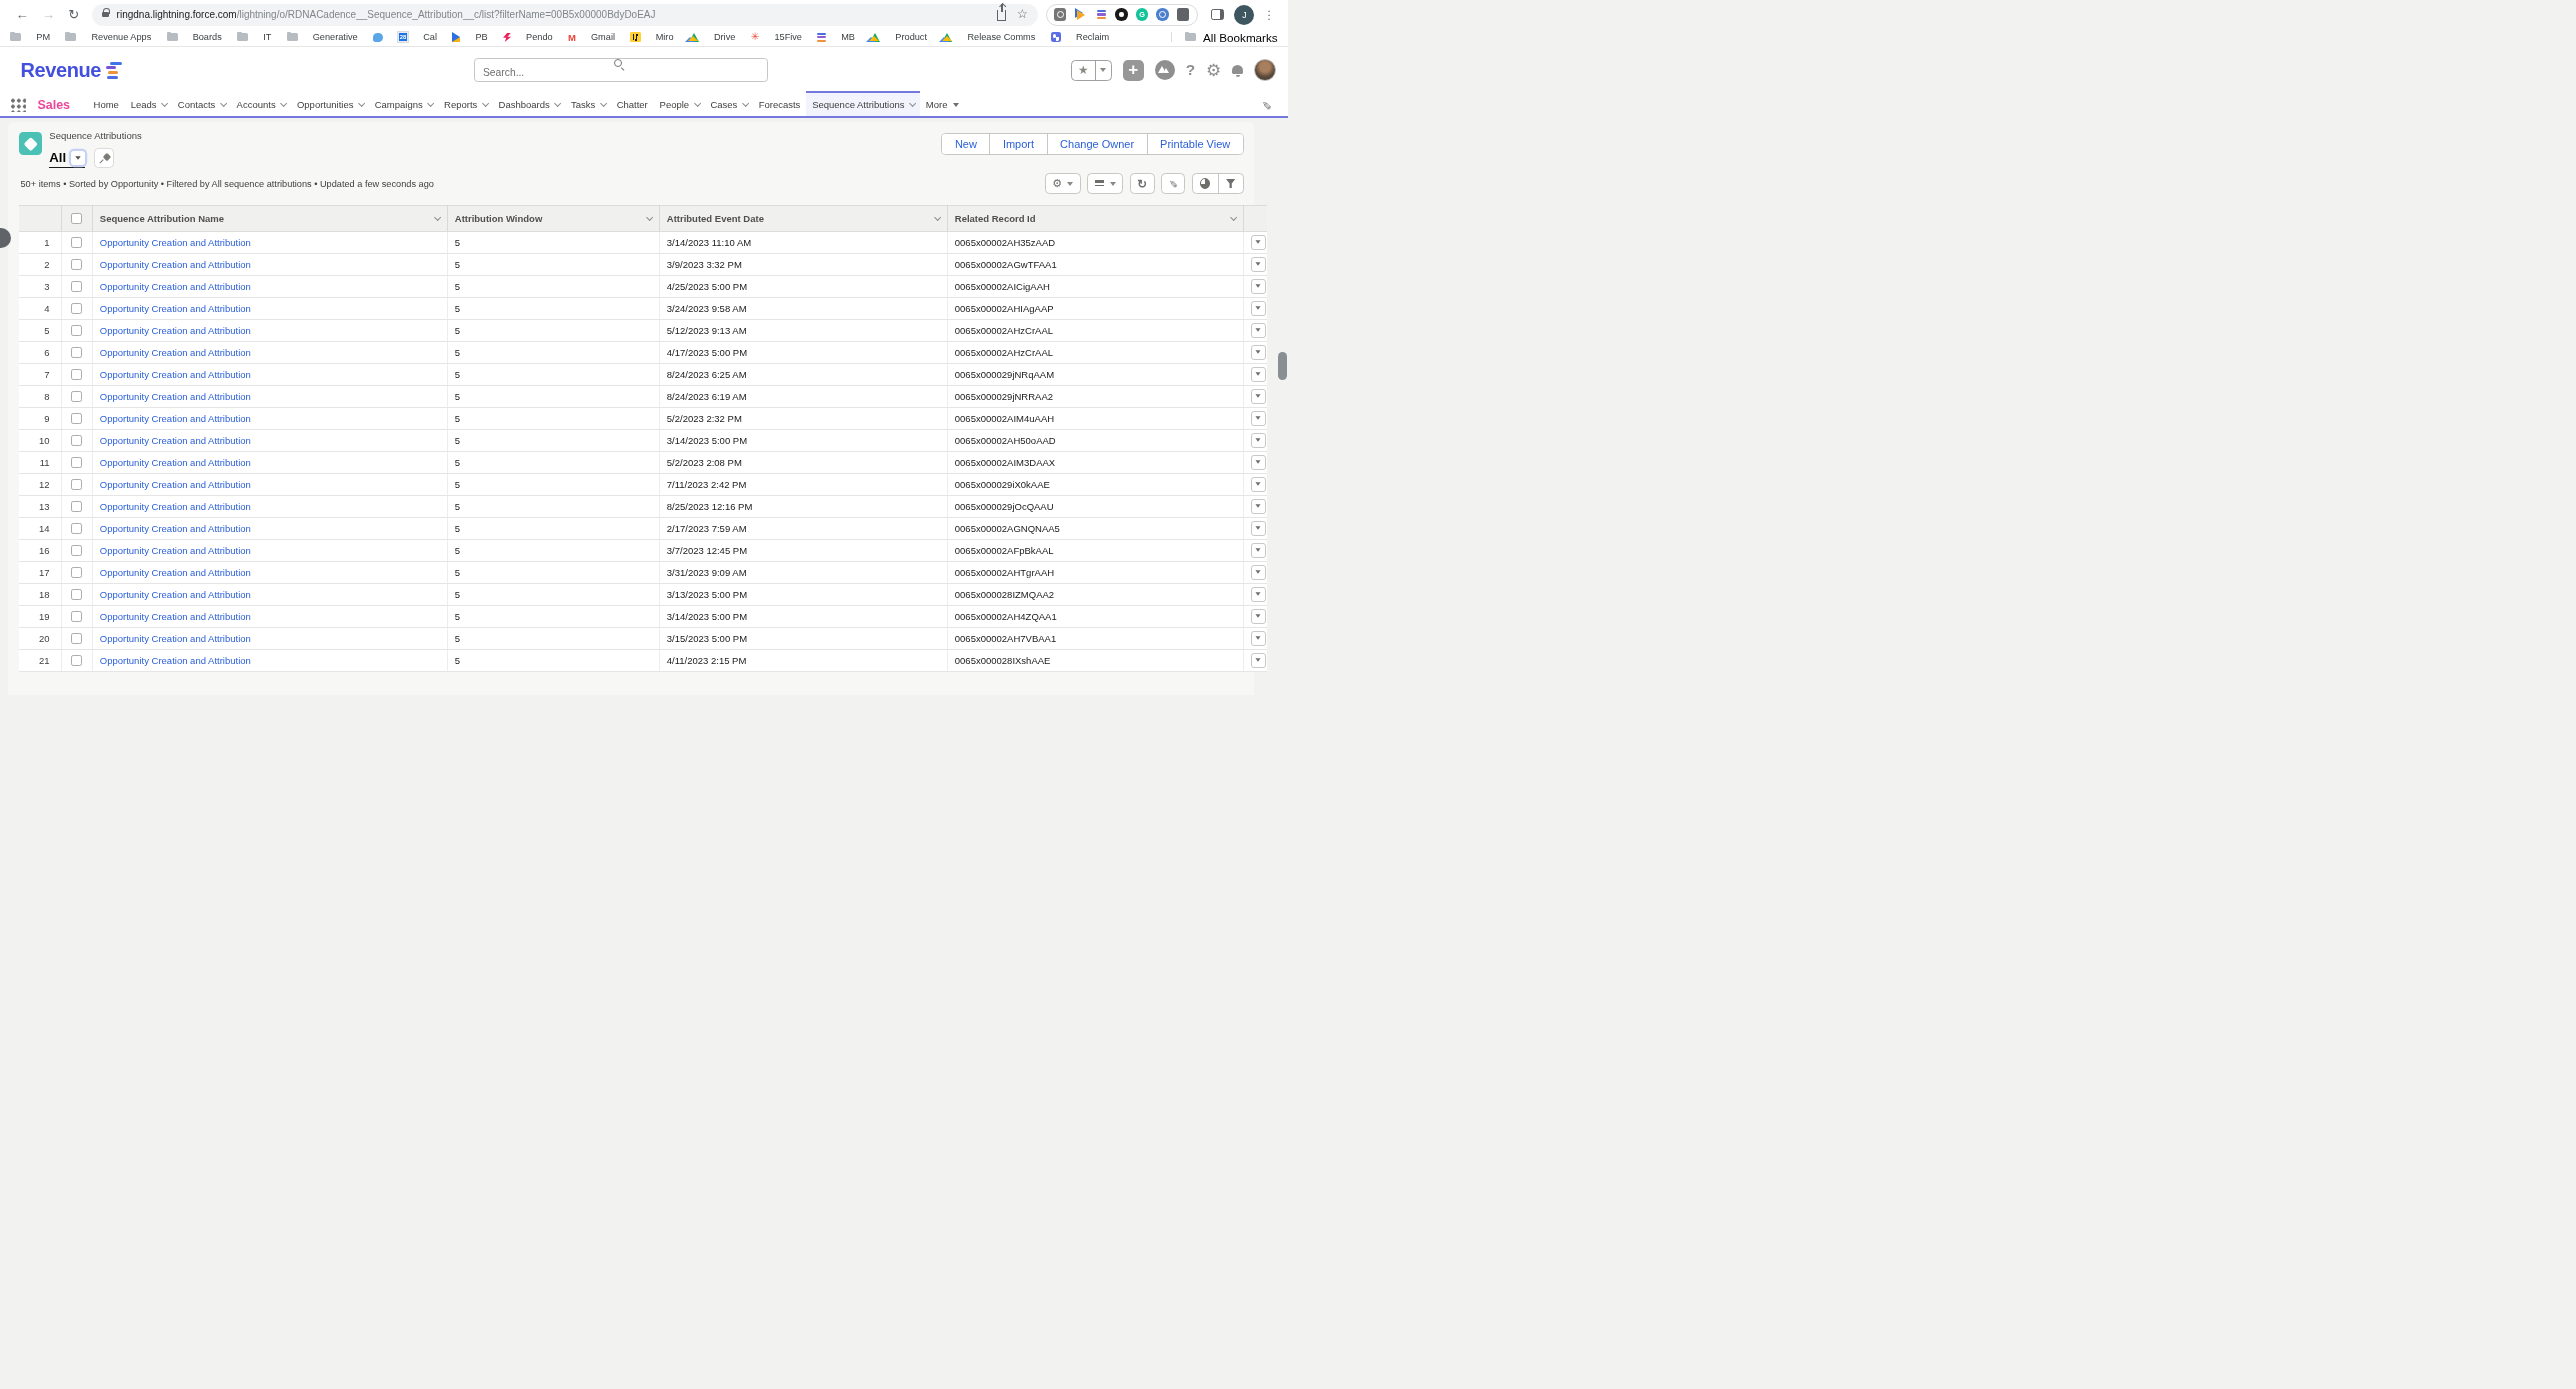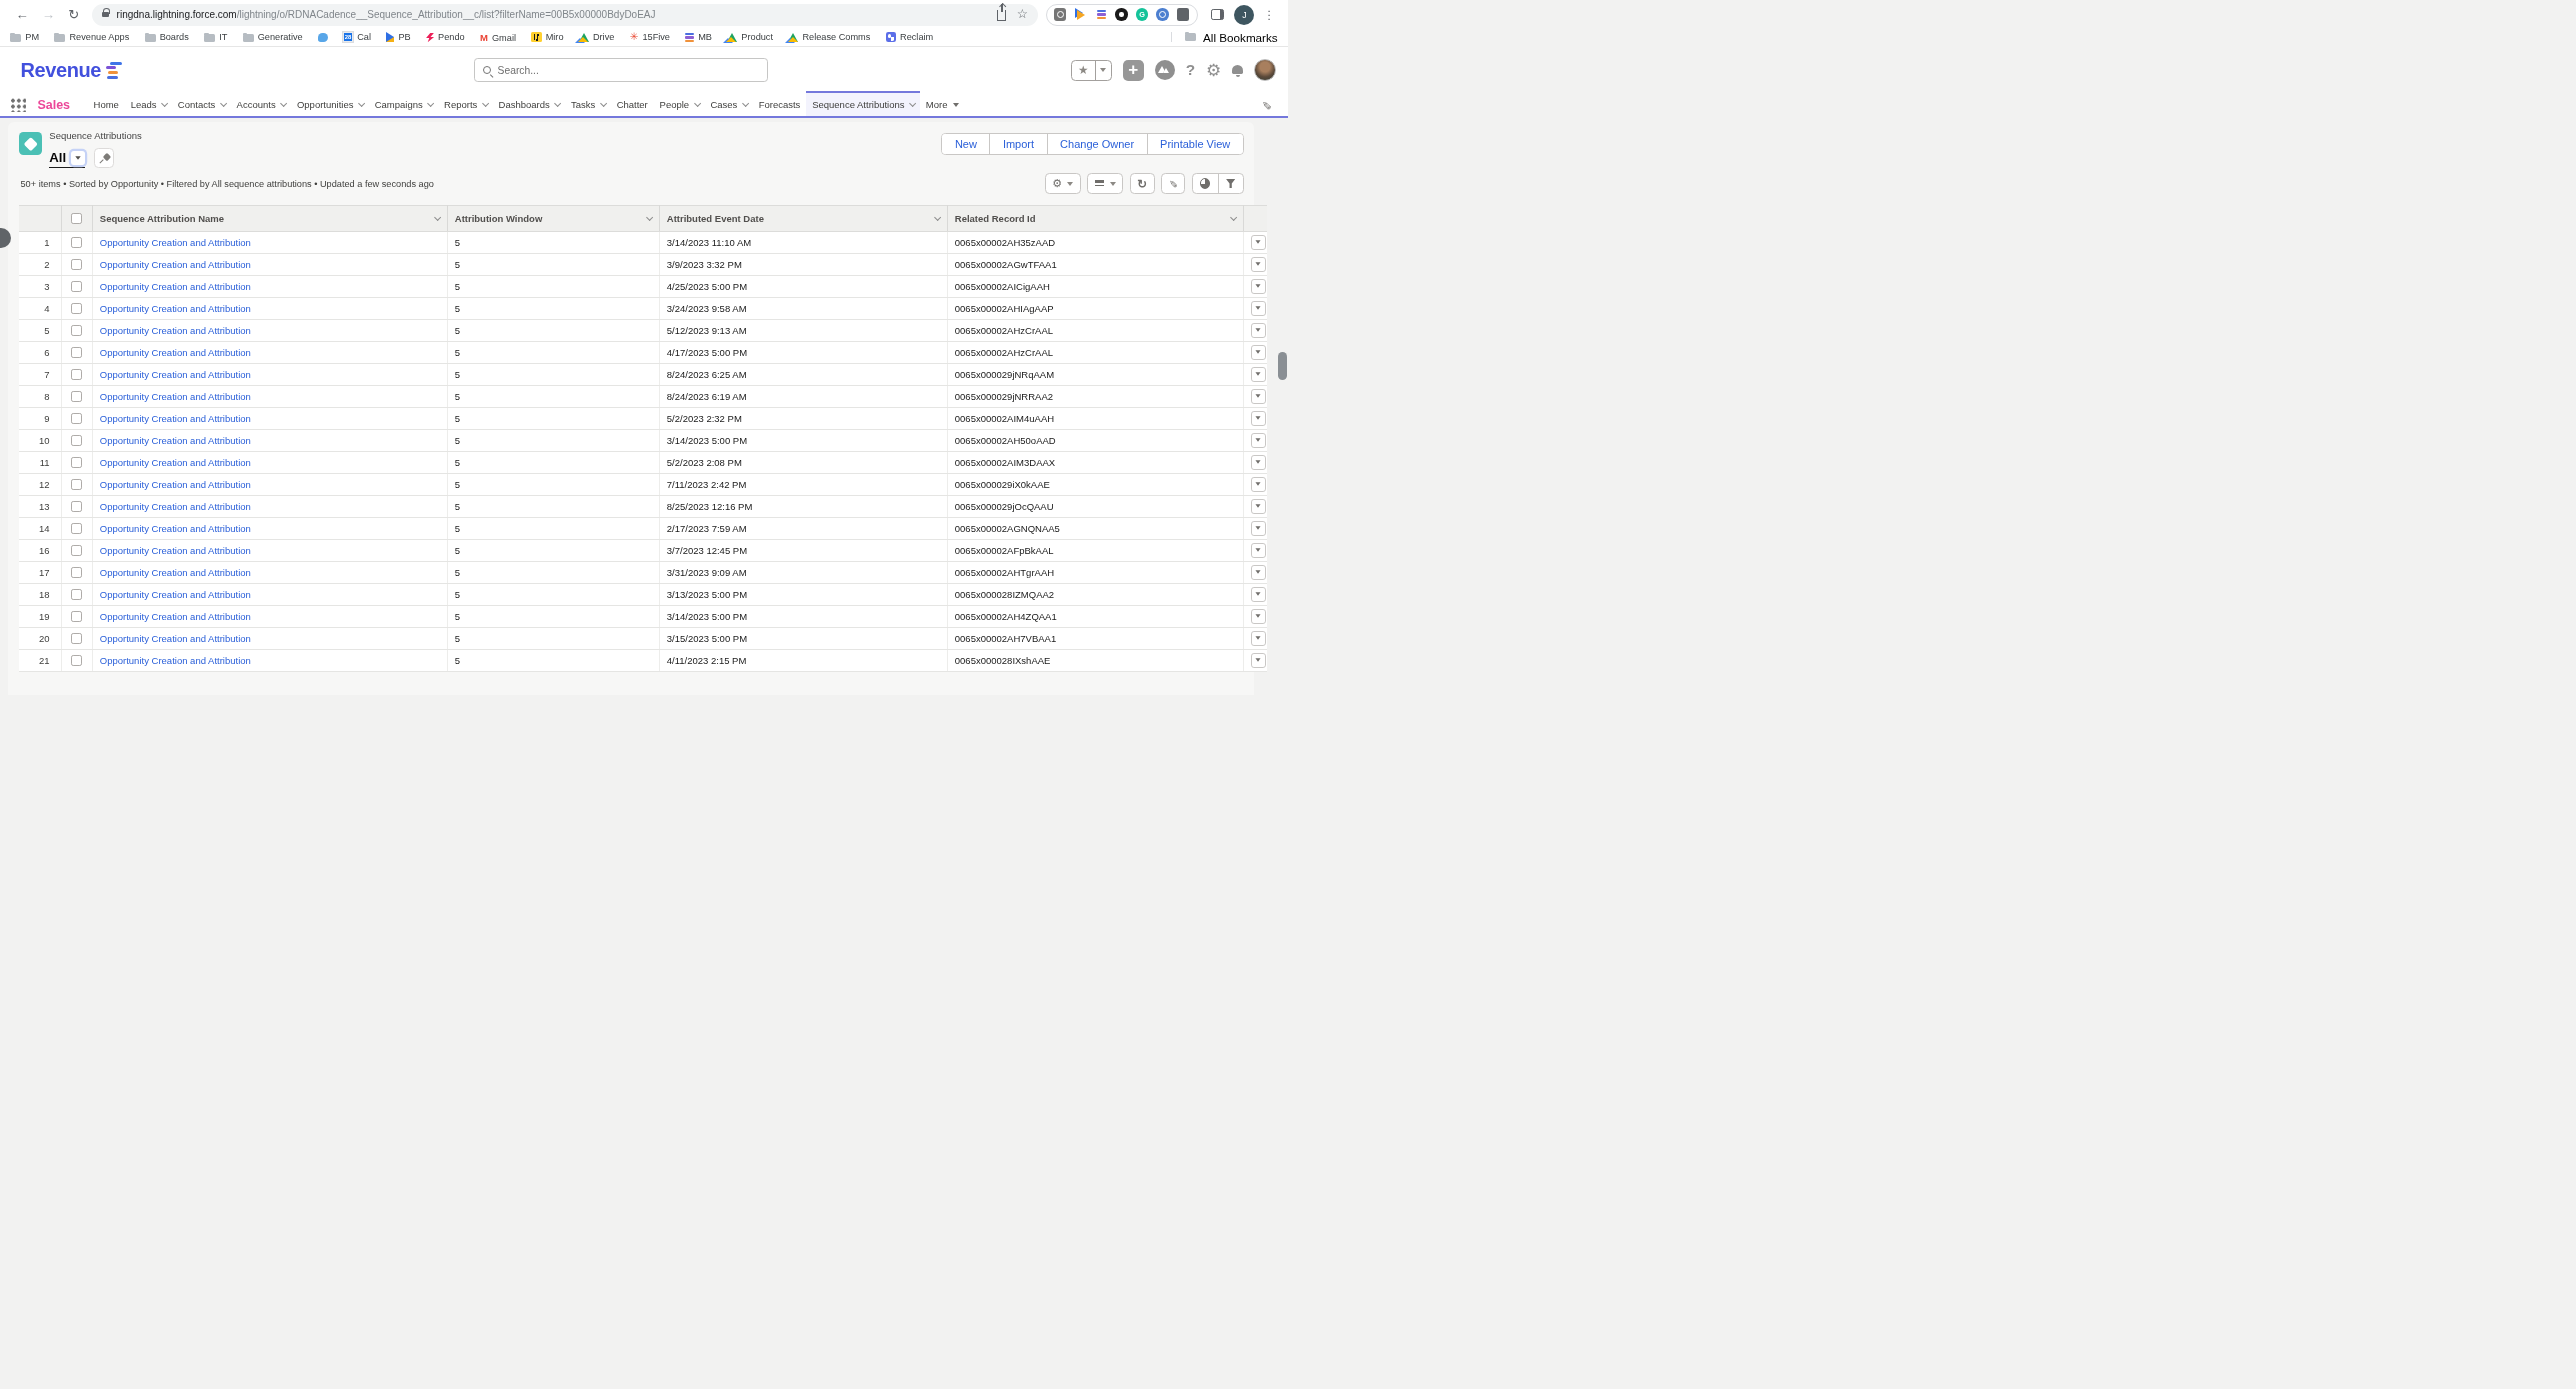--- a/index.html
+++ b/index.html
@@ -35,21 +35,21 @@
   .ext-clock { background:#4c7fd0; position:relative; }
   .ext-clock::after { content:""; width:5.1px; height:5.1px; border:1.1px solid #fff; border-radius:50%; }
   .ext-puzzle { background:#5f6368; border-radius:2.2px; }
   .panel-ic { width:13.2px; height:10.3px; border:1.3px solid #5f6368; border-radius:2.2px; position:relative; margin:0 5.9px; }
   .panel-ic::after { content:""; position:absolute; right:0; top:0; bottom:0; width:3.3px; background:#5f6368; }
   .avatar-j { width:20px; height:20px; border-radius:50%; background:#3e5660; color:#fff; font-size:8.8px; display:flex; align-items:center; justify-content:center; margin:0 4.4px; }
   .kebab { font-size:11.7px; color:#5f6368; margin:0 4.4px; letter-spacing:0; }
 
   
   .bookmarks { height:17.6px; background:#fff; border-bottom:0.7px solid #e6e6e6; display:flex; align-items:center; padding:0 10.3px; gap:15.4px; }
-  .bm { display:flex; align-items:flex-end; gap:4px; font-size:9.2px; color:#3c4043; white-space:nowrap; cursor:pointer; }
+  .bm { display:flex; align-items:center; gap:15px; font-size:9.2px; color:#3c4043; white-space:nowrap; cursor:pointer; }
   .bmi { flex:0 0 auto; display:inline-flex; align-items:center; justify-content:center; }
   .bmi-folder { width:11px; height:8px; background:#b6bcc2; border-radius:1.5px; position:relative; }
   .bmi-folder::before { content:""; position:absolute; top:-1.8px; left:0; width:4.4px; height:2.2px; background:#b6bcc2; border-radius:1.1px 1.1px 0 0; }
   .bmi-blue-dot { width:9.5px; height:9.5px; border-radius:50% 50% 50% 2.9px; background:#58a6e8; }
   .bmi-gcal { width:10.3px; height:10.3px; background:#1a73e8; border:1.5px solid #e8eaed; outline:0.7px solid #dadce0; color:#fff; font-size:5.9px; font-weight:bold; display:flex; align-items:center; justify-content:center; }
   .bmi-play { width:0; height:0; border-left:8px solid #2f6fe4; border-top:5.1px solid transparent; border-bottom:5.1px solid #f5b014; }
   .bmi-pendo { width:8px; height:9.5px; background:#ec2059; clip-path:polygon(55% 0,100% 0,55% 45%,100% 45%,20% 100%,40% 55%,0 55%); }
   .bmi-gmail { color:#ea4335; font-weight:bold; font-size:9.5px; }
   .bmi-miro { width:10.3px; height:10.3px; background:#ffd02f; border-radius:1.5px; position:relative; overflow:hidden; }
   .bmi-miro::after { content:""; position:absolute; inset:1.5px 2.2px; background:repeating-linear-gradient(100deg,#1a1a1a 0 1.5px,transparent 1.5px 3.3px); }
@@ -68,21 +68,21 @@
   
   .sf-header { height:47px; background:#fff; position:relative; display:flex; align-items:center; }
   .logo { display:flex; align-items:center; margin-left:20.5px; gap:5.1px; }
   .logo-text { font-size:20px; font-weight:bold; color:#4250dd; letter-spacing:-0.4px; }
   .logo-mark { display:flex; flex-direction:column; gap:1.8px; }
   .logo-mark i { display:block; height:2.9px; border-radius:1.5px; }
   .logo-mark i:nth-child(1){ width:11.7px; background:#3f74e8; margin-left:3.7px; }
   .logo-mark i:nth-child(2){ width:9.5px; background:#7b52d6; }
   .logo-mark i:nth-child(3){ width:9.5px; background:#f0923b; margin-left:2.2px; }
   .logo-mark i:nth-child(4){ width:11px; background:#4a6ee0; margin-left:0.7px; }
-  .search-box { position:absolute; left:474px; top:11.7px; width:294px; height:24px; border:0.7px solid #c6c6c5; border-radius:3.7px; background:#fff; display:flex; align-items:center; padding:0 8px; }
+  .search-box { position:absolute; left:474px; top:11.7px; width:294px; height:24px; border:0.7px solid #c6c6c5; border-radius:3.7px; background:#fff; display:flex; align-items:center; padding:0 8px;flex-direction:column; }
   .mag { width:8px; height:8px; border:1.3px solid #747474; border-radius:50%; position:relative; margin-right:6.6px; flex:0 0 auto; }
   .mag::after { content:""; position:absolute; width:1.3px; height:3.7px; background:#747474; left:7px; top:6.6px; transform:rotate(-45deg); }
   .search-box input { border:none; outline:none; font-size:10.3px; color:#333; width:100%; font-family:"Liberation Sans",sans-serif; }
   .search-box input::placeholder { color:#6e6e6e; }
   .sf-right { position:absolute; right:11.7px; top:0; height:47px; display:flex; align-items:center; gap:11px; }
   .fav-group { display:flex; border:1.1px solid #a3a09d; border-radius:4.4px; height:21px; overflow:hidden; }
   .fav-star { width:23px; display:flex; align-items:center; justify-content:center; font-size:11.7px; color:#8c8984; }
   .fav-caret { width:16px; border-left:1.1px solid #a3a09d; display:flex; align-items:center; justify-content:center; }
   .tri-down { width:0; height:0; border-left:3.3px solid transparent; border-right:3.3px solid transparent; border-top:4px solid #8c8984; }
   .plus-btn { width:21px; height:21px; border-radius:5.1px; background:#979797; color:#fff; font-size:17px; line-height:19px; text-align:center; font-weight:bold; }

